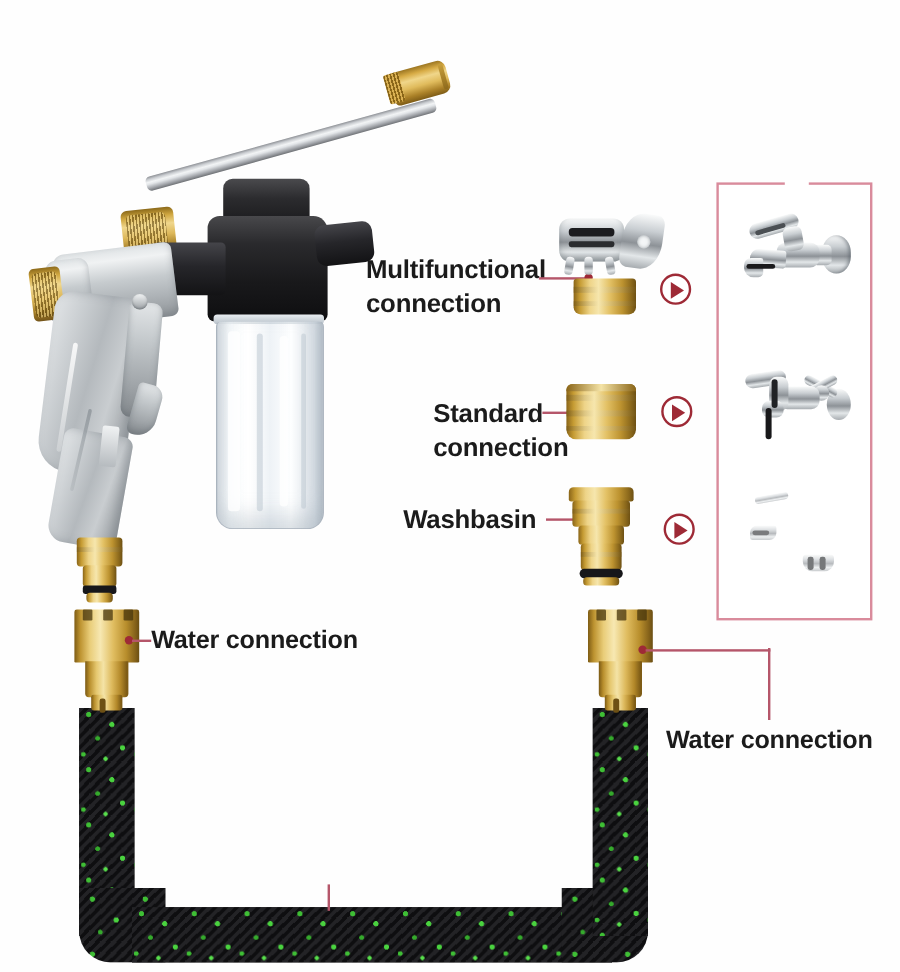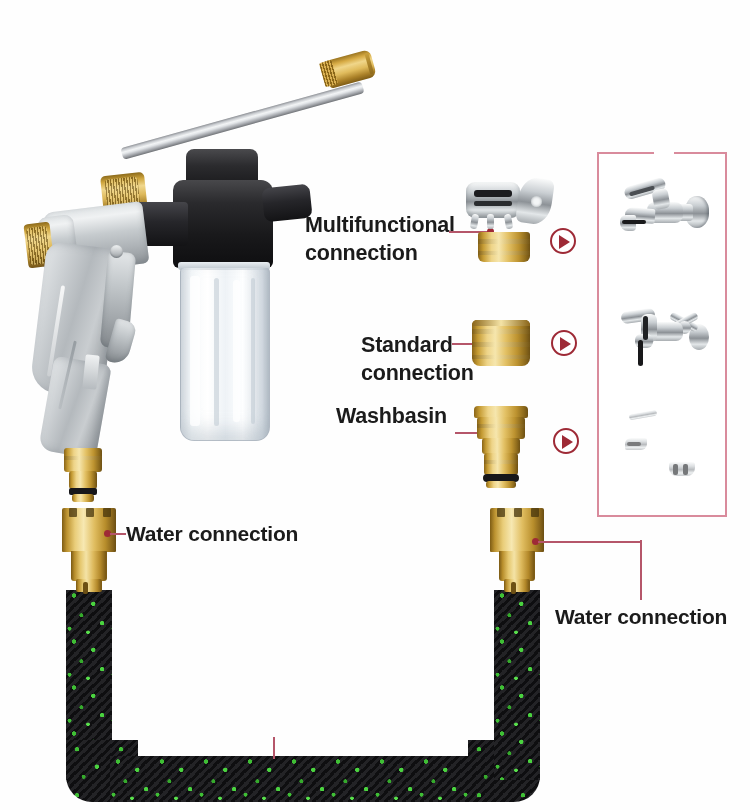--- a/index.html
+++ b/index.html
@@ -390,21 +390,21 @@
     <div class="brass-cyl" style="left:2px;top:2px;width:58px;height:46px;border-radius:5px 5px 8px 8px;"></div>
     <div class="brass-band" style="left:2px;top:11px;width:58px;height:5px;"></div>
     <div class="brass-band" style="left:2px;top:24px;width:58px;height:5px;"></div>
     <div class="brass-band" style="left:2px;top:37px;width:58px;height:4px;"></div>
     <div style="position:absolute;left:2px;top:2px;width:58px;height:6px;
          background:linear-gradient(to right,#8a6518,#f4e3a6,#8a6518);border-radius:5px 5px 0 0;"></div>
   </div>
 
   <div class="circarrow" style="left:551px;top:330px;"></div>
 
-  <div class="label lg" style="left:336px;top:403px;">
+  <div class="label lg" style="left:336px;top:420px;">
     <span>Washbasin</span>
   </div>
   <div class="leader h" style="left:455px;top:432px;width:28px;"></div>
   <div class="dot" style="left:478px;top:429px;"></div>
 
   <div class="abs" style="left:470px;top:404px;width:64px;height:86px;">
     <div class="brass-cyl" style="left:4px;top:2px;width:54px;height:12px;border-radius:4px 4px 2px 2px;"></div>
     <div class="brass-cyl" style="left:7px;top:13px;width:48px;height:22px;"></div>
     <div class="brass-band" style="left:7px;top:20px;width:48px;height:4px;"></div>
     <div class="brass-cyl" style="left:12px;top:34px;width:38px;height:16px;"></div>

